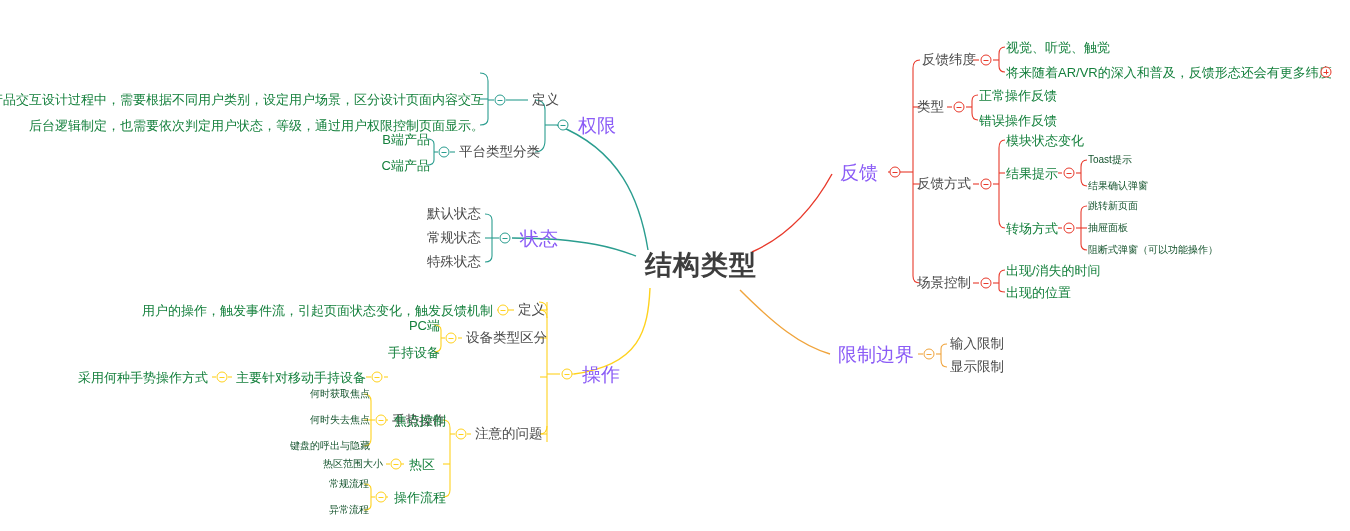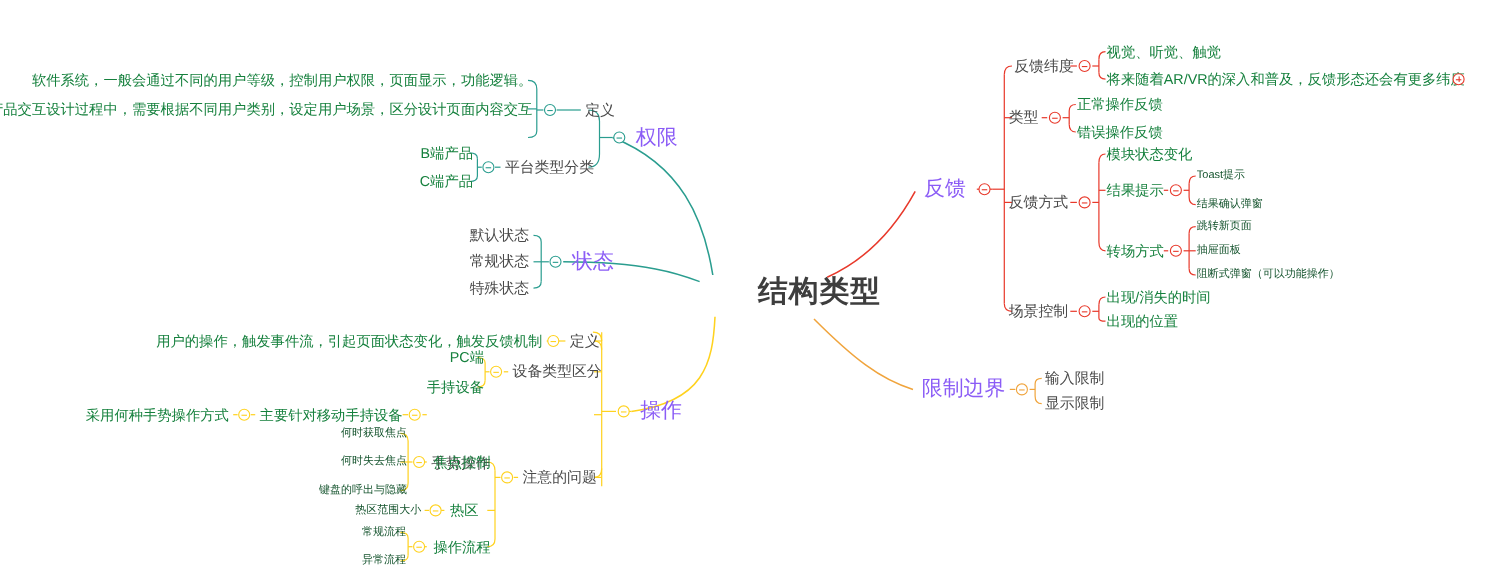--- a/index.html
+++ b/index.html
@@ -32,21 +32,20 @@
   }
   
   .anchor-left  { transform: translate(0, -50%); }
   .anchor-right { transform: translate(-100%, -50%); }
 
   .root {
     font-size: 27px;
     font-weight: bold;
     color: #3d3d3d;
     letter-spacing: 1px;
-    margin-left: 44px;
   }
   .lvl1 {
     font-size: 19px;
     color: #8b5cf6;
   }
   .lvl2 {
     font-size: 13.5px;
     color: #4a4a4a;
   }
   .lvl3 {
@@ -234,22 +233,22 @@
     <path d="M 941 349 Q 941 354 941 360" fill="none" stroke="#f0a43c" stroke-width="1.1"></path>
     <path d="M 941 349 Q 941 344 947 344" fill="none" stroke="#f0a43c" stroke-width="1.1"></path>
     <path d="M 941 360 Q 941 367 947 367" fill="none" stroke="#f0a43c" stroke-width="1.1"></path>
   </svg>
 
   <div class="node root anchor-left" style="left:645px; top:265px;">结构类型</div>
 
   <div class="node lvl1 anchor-left" style="left:578px; top:125px;">权限</div>
 
   <div class="node lvl2 anchor-left" style="left:532px; top:100px;">定义</div>
-  <div class="node lvl3 anchor-right" style="left:484px; top:73px;">软件系统，一般会通过不同的用户等级，控制用户权限，页面显示，功能逻辑。</div>
   <div class="node lvl3 anchor-right" style="left:484px; top:99px;">产品交互设计过程中，需要根据不同用户类别，设定用户场景，区分设计页面内容交互</div>
+  <div class="node lvl3 anchor-right" style="left:484px; top:125px;">后台逻辑制定，也需要依次判定用户状态，等级，通过用户权限控制页面显示。</div>
 
   <div class="node lvl2 anchor-left" style="left:459px; top:152px;">平台类型分类</div>
   <div class="node lvl3 anchor-right" style="left:430px; top:139px;">B端产品</div>
   <div class="node lvl3 anchor-right" style="left:430px; top:165px;">C端产品</div>
 
   <div class="node lvl1 anchor-left" style="left:520px; top:238px;">状态</div>
   <div class="node lvl2 anchor-right" style="left:481px; top:214px;">默认状态</div>
   <div class="node lvl2 anchor-right" style="left:481px; top:238px;">常规状态</div>
   <div class="node lvl2 anchor-right" style="left:481px; top:262px;">特殊状态</div>
 

